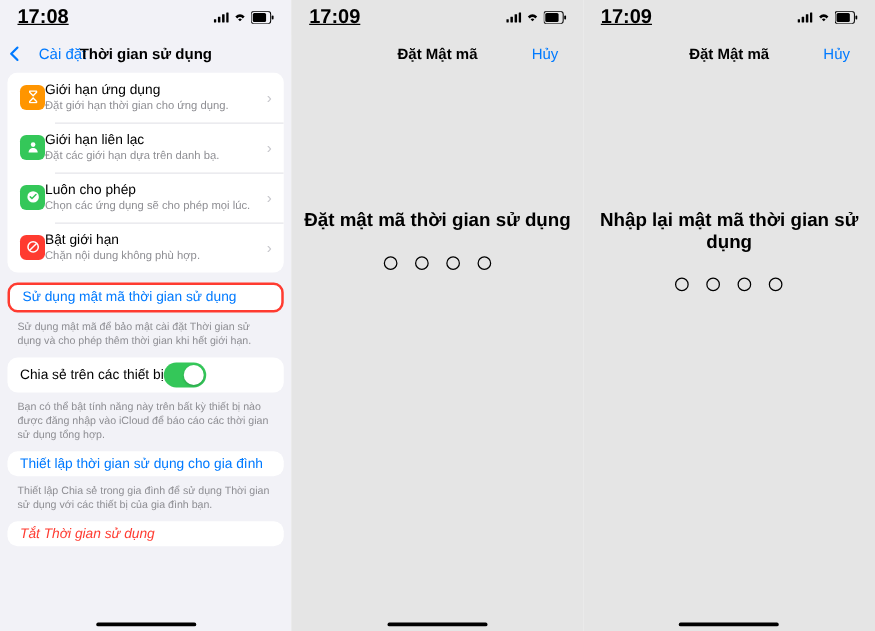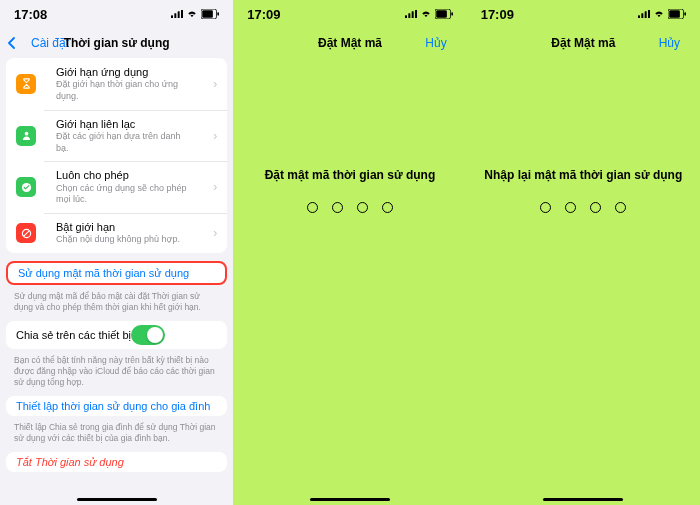--- a/index.html
+++ b/index.html
@@ -12,30 +12,31 @@
     overflow: hidden;
   }
   .phone {
     width: 233.33px;
     height: 505px;
     position: relative;
     background: #f2f2f7;
     display: flex;
     flex-direction: column;
   }
-  .phone.white { background: #bef264; }
+  .phone.white { background: #e5e5e5; }
   .status-bar {
     height: 28px;
     display: flex;
     align-items: center;
     justify-content: space-between;
     padding: 0 14px;
-    font-size: 13px;
+    font-size: 16px;
     font-weight: 600;
     background: transparent;
+    text-decoration: underline;
   }
   .phone:first-child .status-bar { background: #f2f2f7; }
   .status-icons { display: flex; align-items: center; gap: 3px; }
   .nav-bar {
     height: 30px;
     display: flex;
     align-items: center;
     position: relative;
     padding: 0 8px;
   }
@@ -66,21 +67,21 @@
   .list-group {
     background: #fff;
     margin: 0 6px 8px;
     border-radius: 8px;
     overflow: hidden;
   }
   .list-row {
     display: flex;
     align-items: center;
     padding: 7px 10px;
-    gap: 20px;
+    gap: 0;
     position: relative;
   }
   .list-row + .list-row::before {
     content: '';
     position: absolute;
     top: 0; left: 38px; right: 0;
     height: 0.5px;
     background: #e5e5ea;
   }
   .row-icon {
@@ -128,21 +129,21 @@
     width: 16px; height: 16px;
     background: #fff;
     border-radius: 50%;
     box-shadow: 0 1px 2px rgba(0,0,0,0.2);
   }
   .passcode-area {
     margin-top: 110px;
     text-align: center;
   }
   .passcode-title {
-    font-size: 12px;
+    font-size: 15px;
     font-weight: 600;
     margin-bottom: 20px;
   }
   .passcode-dots {
     display: flex;
     justify-content: center;
     gap: 14px;
   }
   .dot {
     width: 11px; height: 11px;

